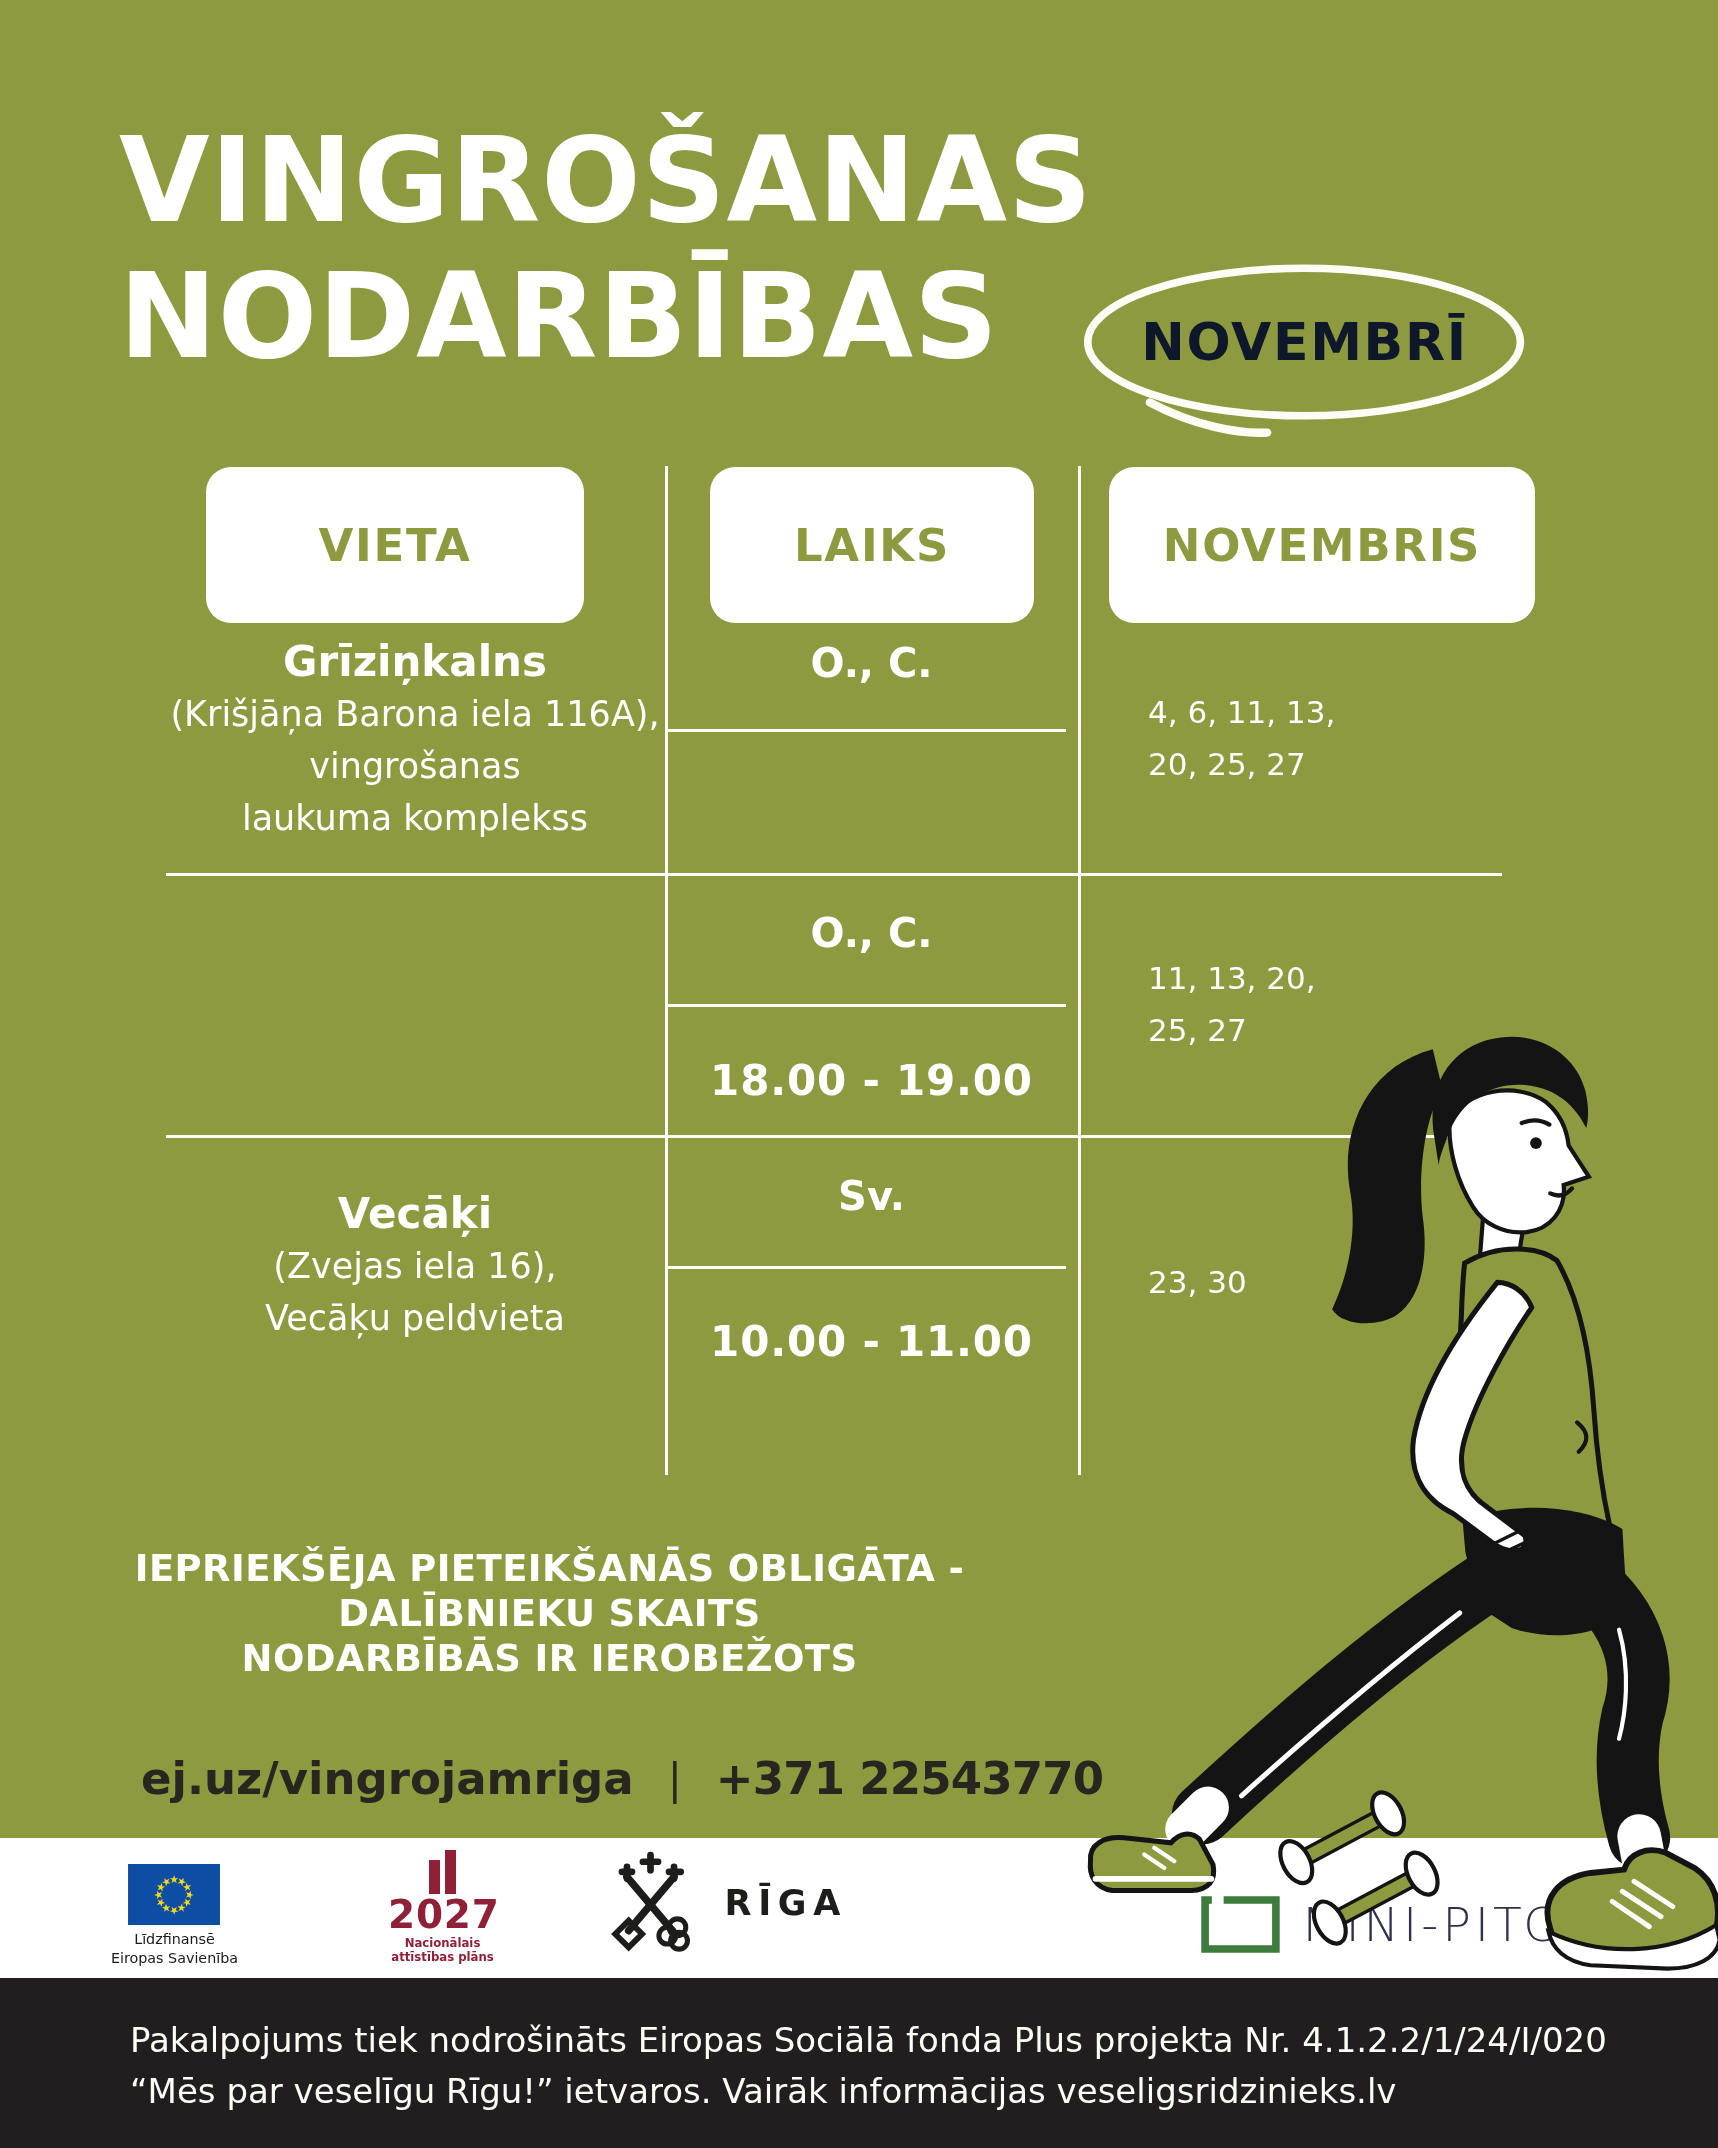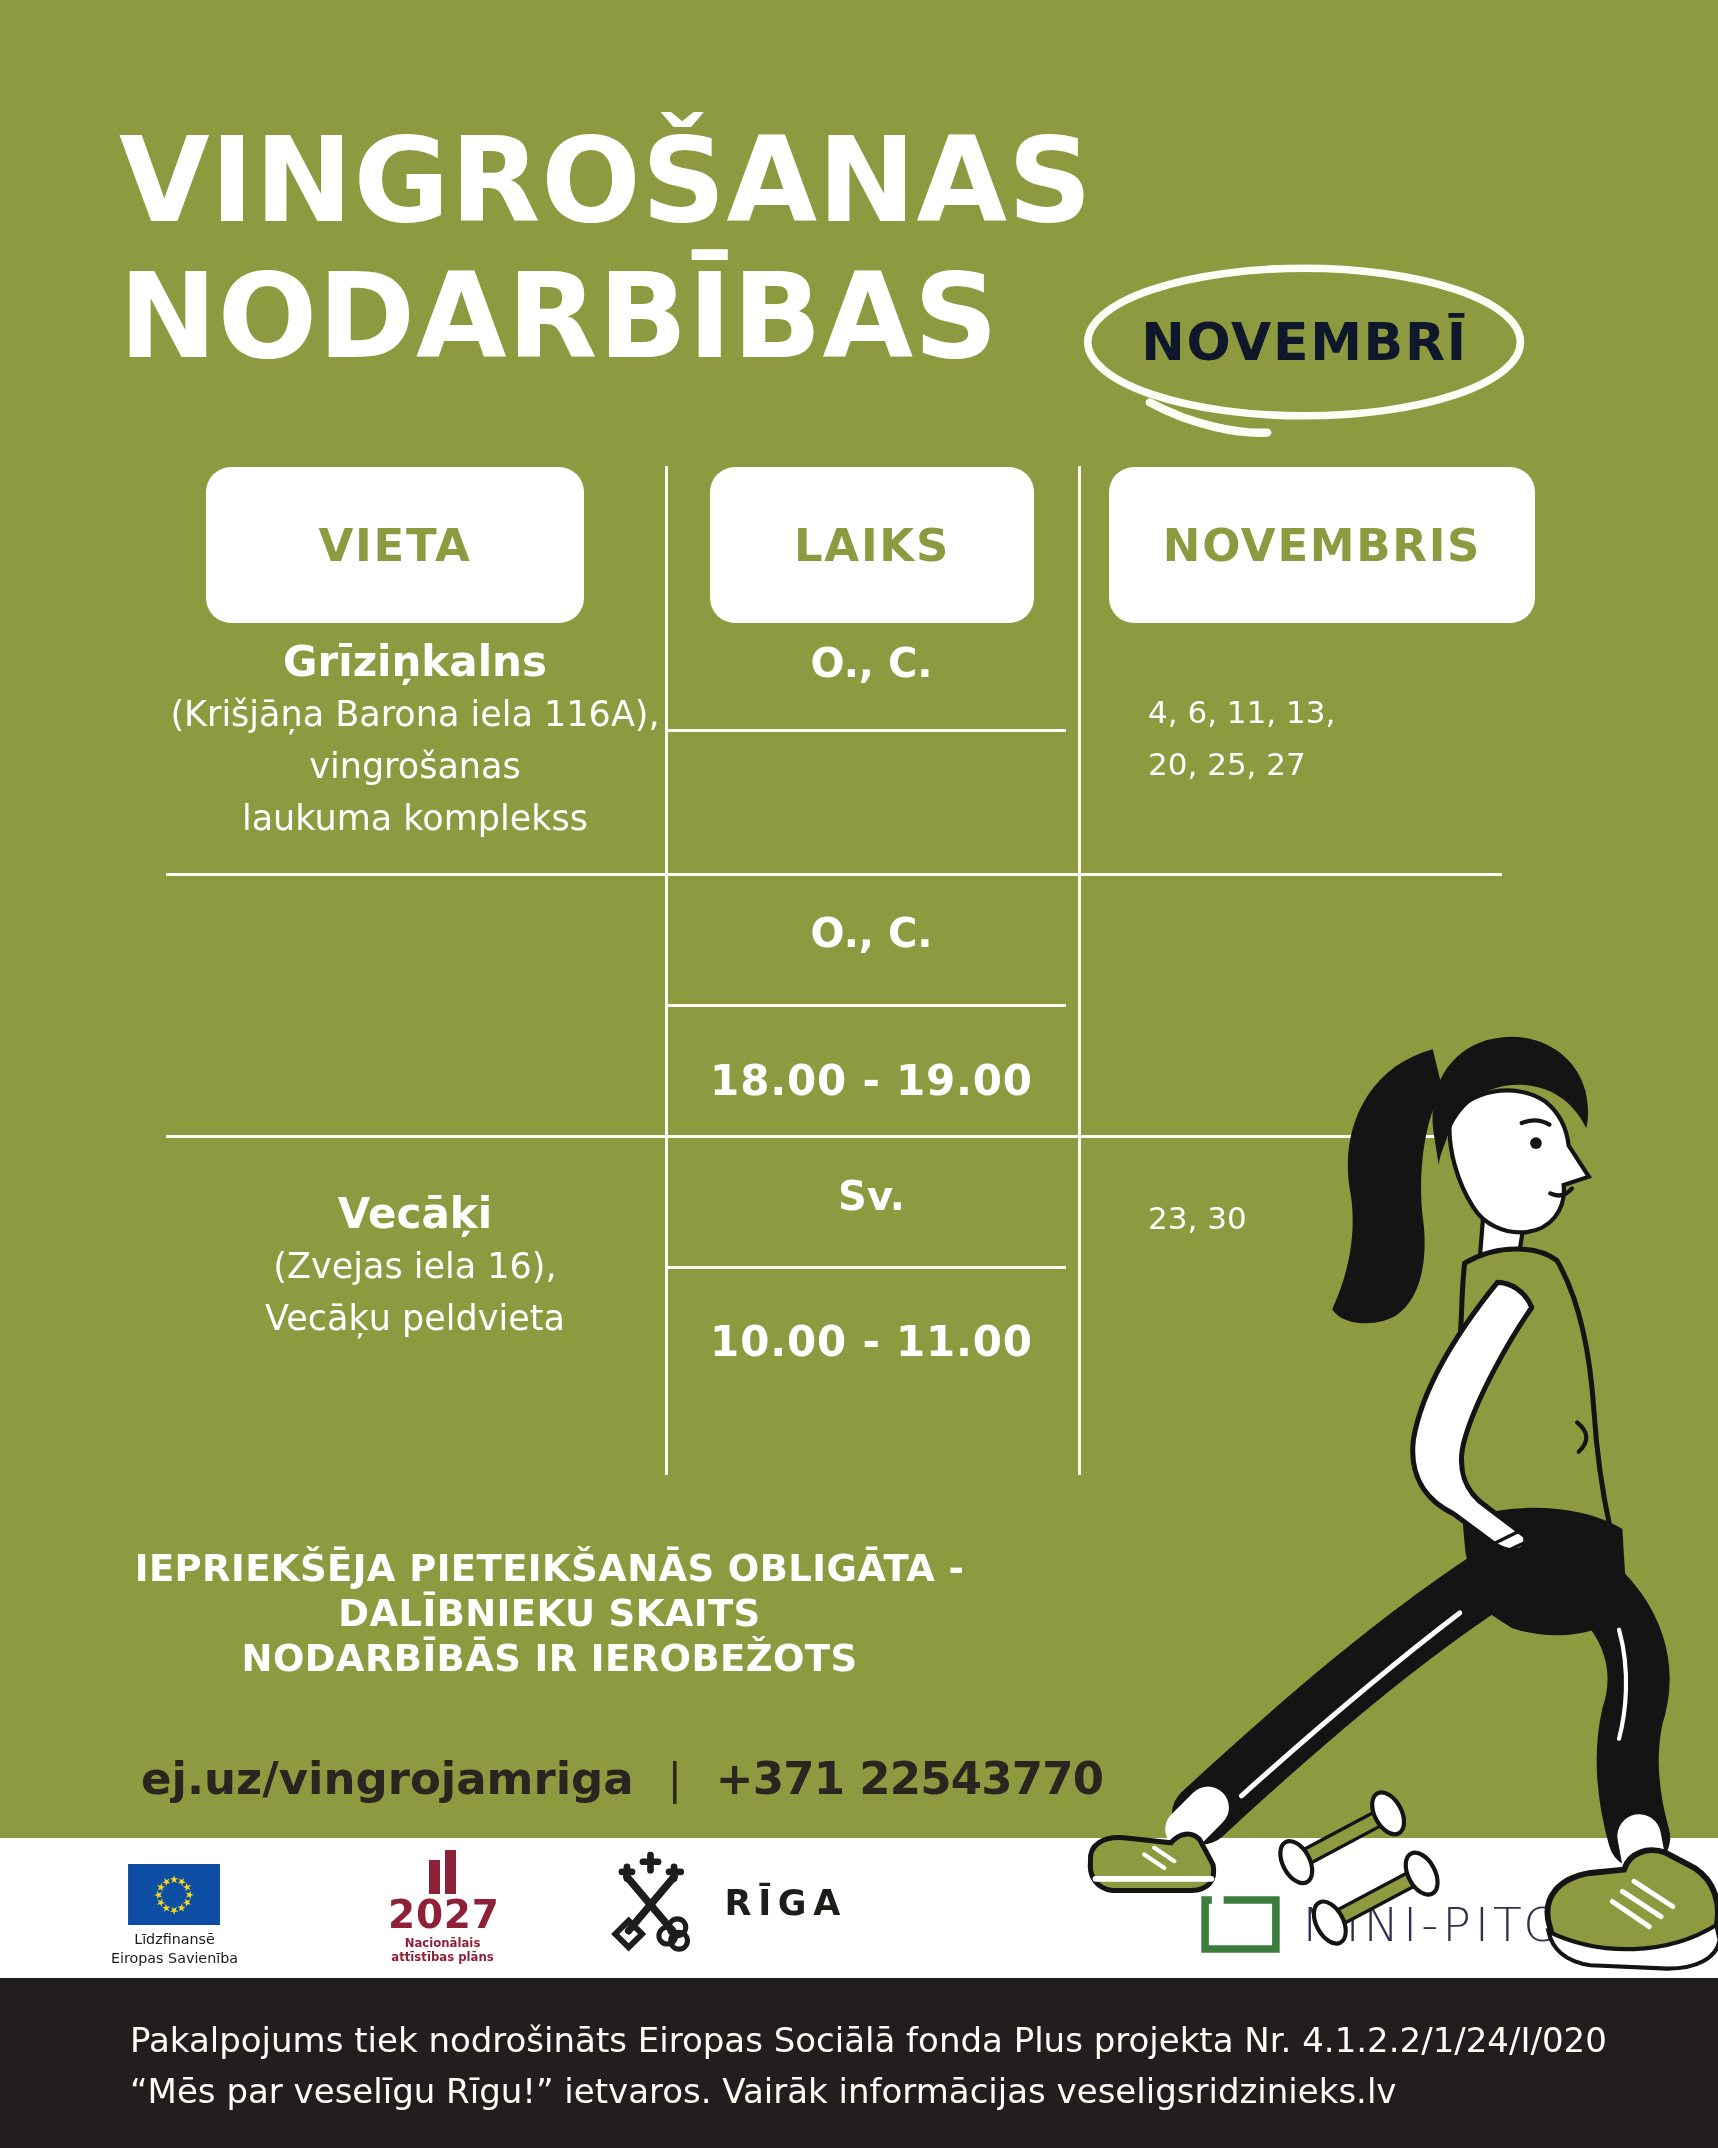--- a/index.html
+++ b/index.html
@@ -103,29 +103,33 @@
     <div class="addr">laukuma komplekss</div>
   </div>
   <div class="abs cell days" style="top:638px;">O., C.</div>
   <div class="abs cell dates" style="top:686px;">
     <div>4, 6, 11, 13,</div>
     <div>20, 25, 27</div>
   </div>
 
   <div class="abs cell days" style="top:908px;">O., C.</div>
   <div class="abs cell time" style="top:1056px;">18.00 - 19.00</div>
+  <div class="abs cell dates" style="top:952px;">
+    <div>11, 13, 20,</div>
+    <div>25, 27</div>
+  </div>
 
   <div class="abs cell place" style="top:1188px;">
     <div class="name">Vecāķi</div>
     <div class="addr">(Zvejas iela 16),</div>
     <div class="addr">Vecāķu peldvieta</div>
   </div>
   <div class="abs cell days" style="top:1171px;">Sv.</div>
   <div class="abs cell time" style="top:1317px;">10.00 - 11.00</div>
-  <div class="abs cell dates" style="top:1192px;">
+  <div class="abs cell dates" style="top:1256px;">
     <div>23, 30</div>
     <div></div>
   </div>
 
   <div class="abs notice">
     <div>IEPRIEKŠĒJA PIETEIKŠANĀS OBLIGĀTA -</div>
     <div>DALĪBNIEKU SKAITS</div>
     <div>NODARBĪBĀS IR IEROBEŽOTS</div>
   </div>
 

